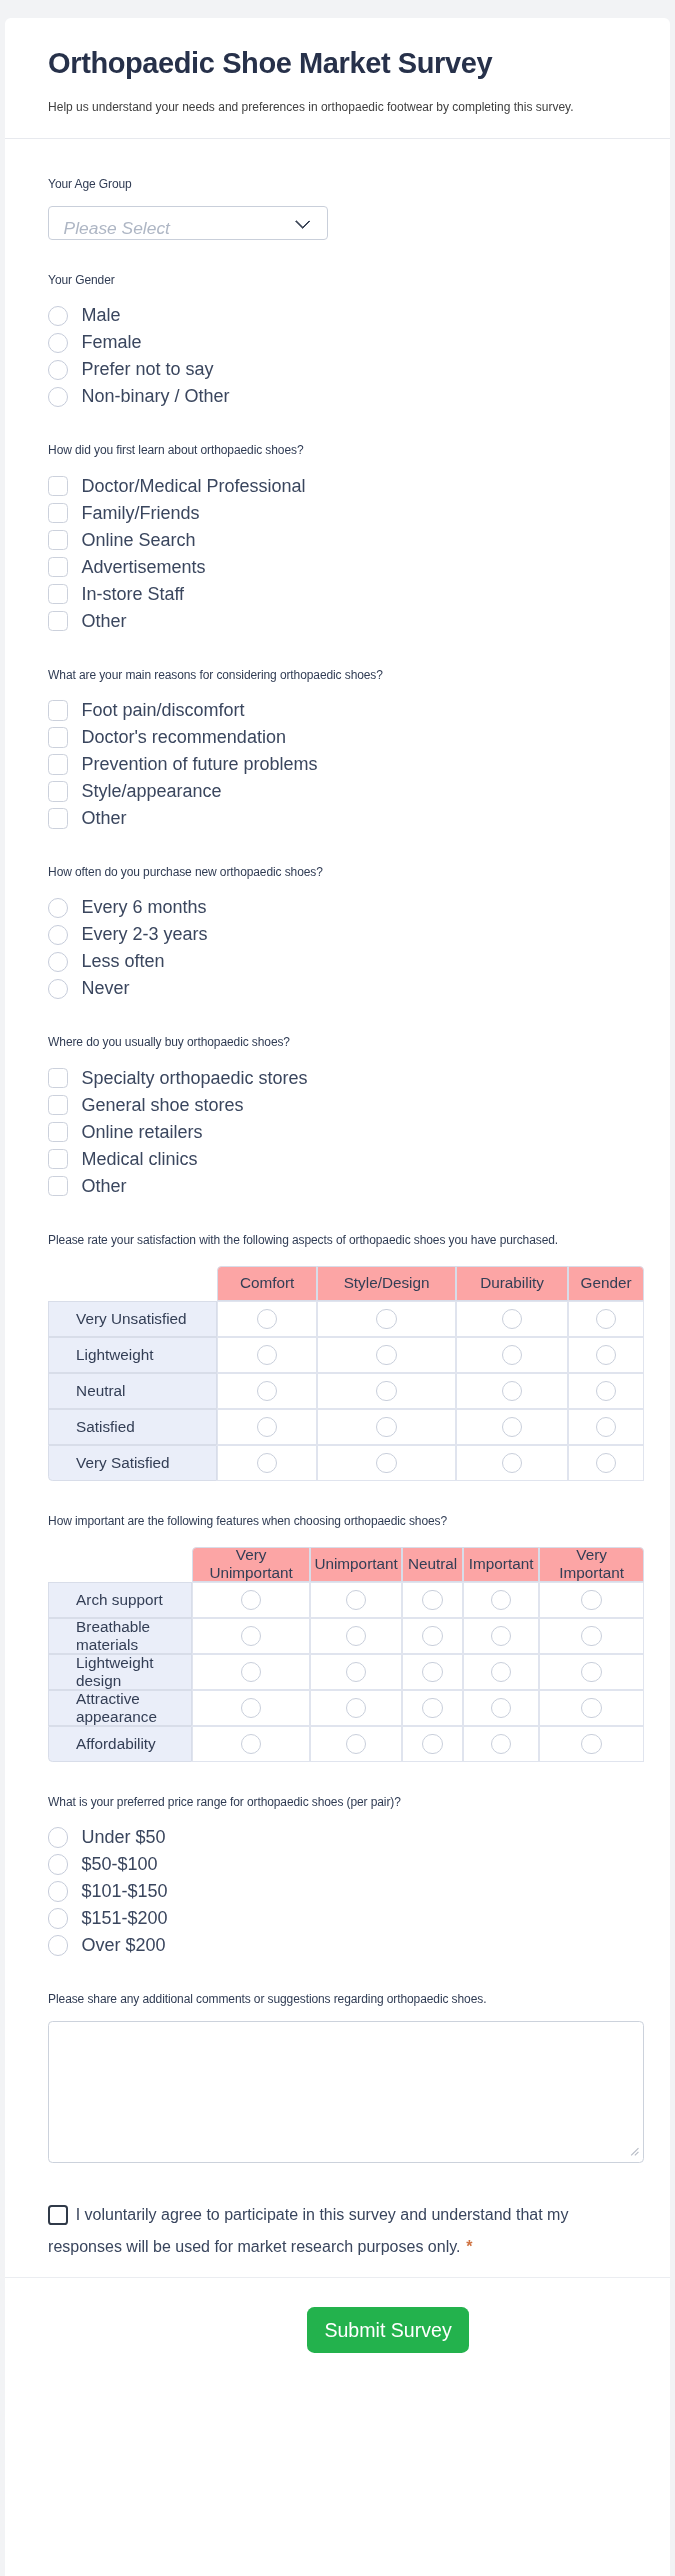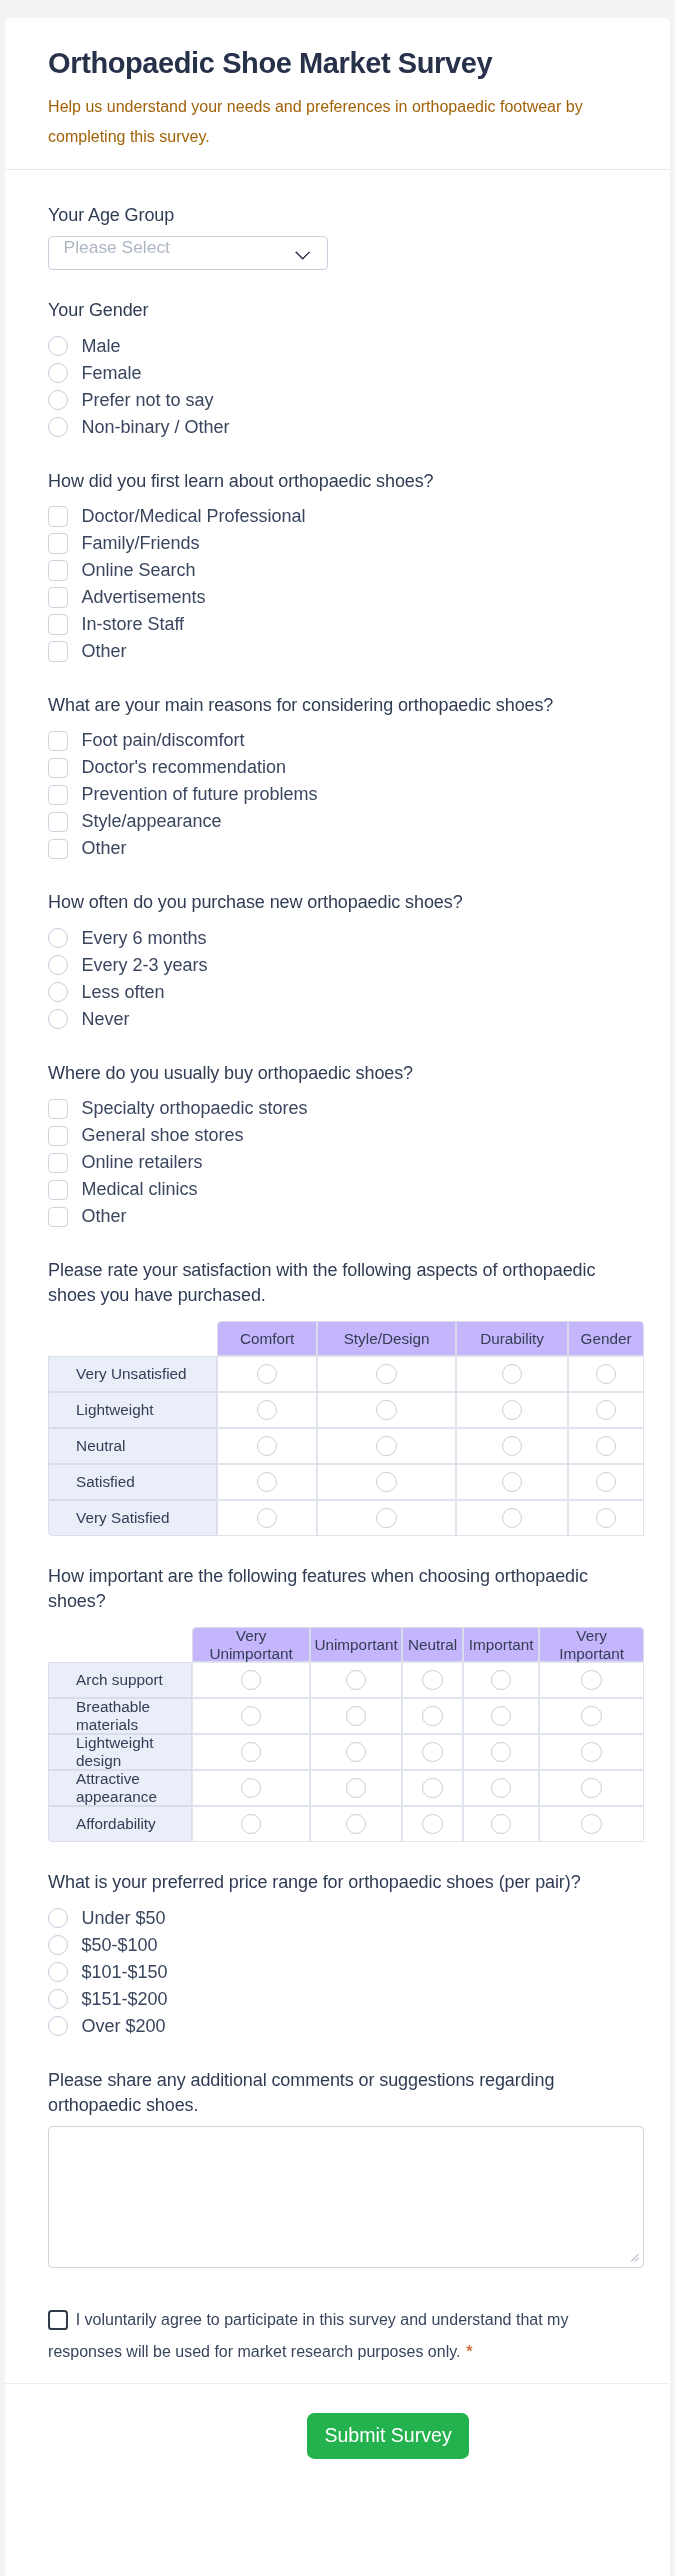--- a/index.html
+++ b/index.html
@@ -12,38 +12,39 @@
   .card{
     position:absolute;left:5.1px;top:18px;width:665px;height:2567px;
     background:#ffffff;border-radius:5.8px;box-sizing:border-box;
     padding:29px 27px 26px 43px;overflow:hidden;
   }
   .title{
     font-size:29px;line-height:33px;font-weight:700;
     color:#27314a;letter-spacing:-0.4px;margin:0;
   }
   .subtitle{
-    font-size:16px;line-height:30.5px;color:#a16207;
+    font-size:12px;line-height:30.5px;color:#404040;
     width:581px;margin-top:11.6px;margin-bottom:16px;
   }
   .header-divider{
     height:0;border-top:1.5px solid #e7e9ee;
     margin:0 -27px 33px -43px;
   }
   .q{margin-bottom:28px;}
   .q-label{
-    font-size:18px;line-height:25px;color:#303c54;
+    font-size:12px;line-height:25px;color:#303c54;
     font-weight:500;letter-spacing:-0.1px;max-width:596px;
   }
   
   .select{
     margin-top:8.7px;width:280px;height:34px;box-sizing:border-box;
     border:1.5px solid #c9cfda;border-radius:4px;background:#fff;
-    position:relative;display:flex;align-items:flex-start;padding:0 14.5px;
+    position:relative;display:flex;align-items:flex-end;padding:0 14.5px;
     cursor:pointer;
+    font-style:italic;
   }
   .select .ph{font-size:17.4px;color:#aeb6c4;}
   .chevron{
     position:absolute;right:19px;top:9.4px;width:9.4px;height:9.4px;
     border-right:2.2px solid #3a4456;border-bottom:2.2px solid #3a4456;
     transform:rotate(45deg);border-radius:0.7px;
   }
   
   .opts{margin-top:9.4px;}
   .opt{height:27px;display:flex;align-items:center;cursor:pointer;}
@@ -52,21 +53,21 @@
     margin-right:13px;flex:none;
   }
   .radio{border-radius:50%;border:1.5px solid #c6ccda;}
   .check{border-radius:4.4px;border:1.5px solid #ccd1dc;}
   .opt-label{font-size:18px;color:#3a465e;}
   
   .matrix{display:grid;margin-top:13px;}
   .m-cell{box-sizing:border-box;font-size:15.3px;color:#333e55;}
   .m-corner{background:transparent;}
   .m-head{
-    background:#c4b5fd;border:0.7px solid #d8dde9;height:35px;
+    background:#fca5a5;border:0.7px solid #d8dde9;height:35px;
     display:flex;align-items:center;justify-content:center;text-align:center;
     padding:0 2.9px;
   }
   .m-head.first{border-top-left-radius:4.4px;}
   .m-head.last{border-top-right-radius:4.4px;}
   .m-rowlabel{
     background:#eaeef9;border:0.7px solid #d8dde9;height:36px;
     display:flex;align-items:center;padding-left:27px;
   }
   .m-rowlabel.last{border-bottom-left-radius:4.4px;}

